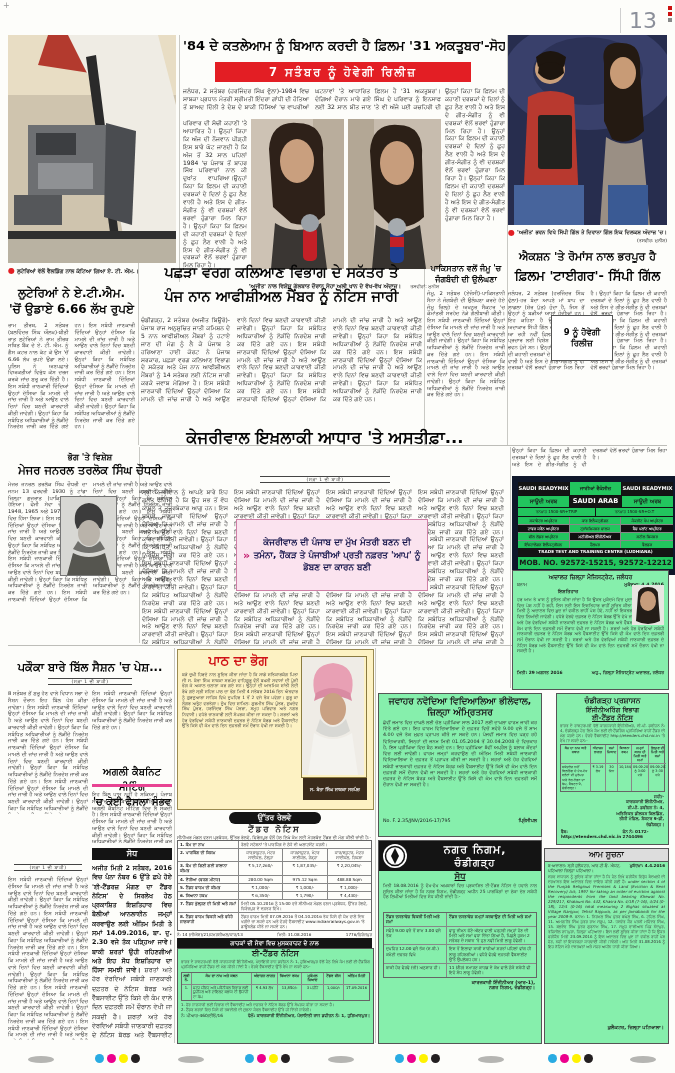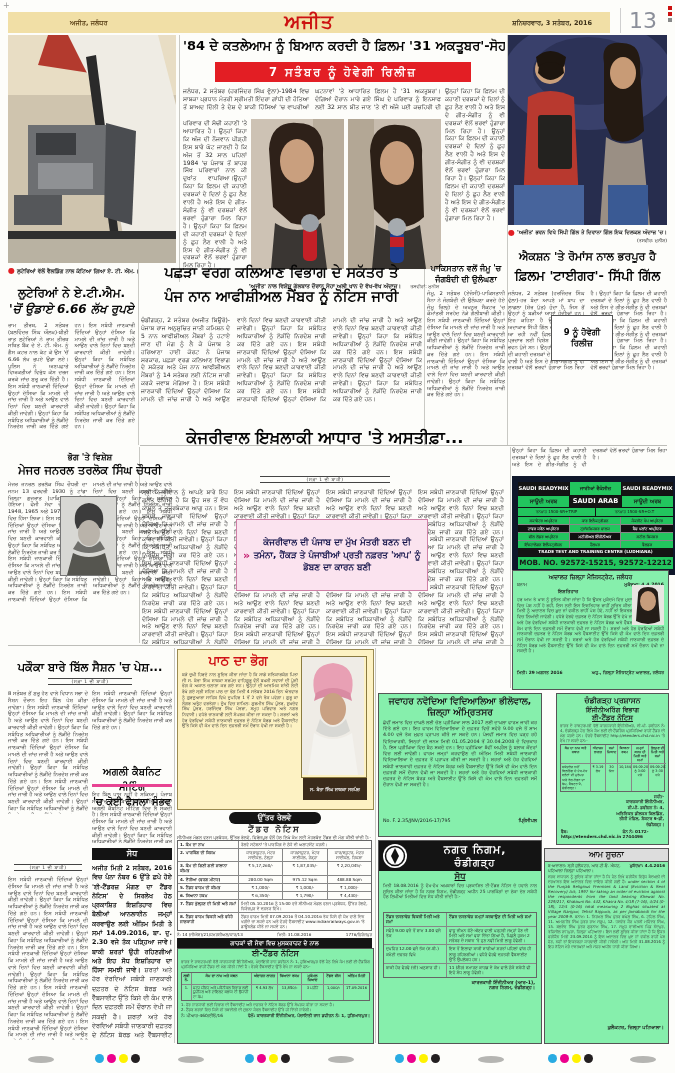--- a/index.html
+++ b/index.html
@@ -32,25 +32,20 @@
   .signright{text-align:right;font-weight:bold;}
   svg{display:block;}
 </style>
 </head>
 <body>
 
 <div class="page">
 
   <div class="abs" style="left:3px;top:1px;font-size:8px;color:#999;">+</div>
 
-  <div class="abs" style="left:8px;top:12px;width:602px;height:21px;background:#f1dfa6;">
-    <span class="abs" style="left:62px;top:7px;font-size:6.5px;font-weight:bold;color:#5a4016;">ਅਜੀਤ, ਜਲੰਧਰ</span>
-    <span class="abs" style="left:0;right:0;top:-2px;text-align:center;font-size:19px;font-weight:bold;color:#cc1111;letter-spacing:1px;">ਅਜੀਤ</span>
-    <span class="abs" style="right:18px;top:7px;font-size:6.5px;font-weight:bold;color:#3c3018;">ਸ਼ਨਿਚਰਵਾਰ, 3 ਸਤੰਬਰ, 2016</span>
-  </div>
   <span class="abs" style="left:620px;top:8px;font-size:22px;color:#8b8f9a;border-left:1px solid #cfcfcf;padding-left:8px;">13</span>
   <div class="abs" style="left:668px;top:6px;width:4px;height:26px;display:flex;flex-direction:column;gap:2px;">
     <span style="width:4px;height:4px;background:#cc1111;"></span>
       <span style="width:4px;height:4px;background:#cc1111;"></span>
       <span style="width:4px;height:4px;background:#888;"></span>
   </div>
 
   <div class="abs rule-v" style="left:179px;top:35px;height:247px;"></div>
   <div class="abs rule-v" style="left:507px;top:35px;height:410px;"></div>
   <div class="abs rule-v" style="left:138px;top:262px;height:183px;"></div>
@@ -77,21 +72,21 @@
       <polygon points="98,88 128,96 124,190 96,182" fill="#4a4c50"></polygon>
       <rect x="6" y="160" width="48" height="30" fill="#55575a"></rect>
       <rect x="0" y="196" width="168" height="8" fill="#2f2f2f"></rect>
       <rect x="0" y="204" width="168" height="24" fill="#b9b2a2"></rect>
     </svg>
   </div>
   <div class="abs cap" style="left:8px;top:266px;width:168px;">
     <span class="bullet">●</span><span>ਲੁਟੇਰਿਆਂ ਵੱਲੋਂ ਵੈਲਡਿੰਗ ਨਾਲ ਕੱਟਿਆ ਗਿਆ ਏ. ਟੀ. ਐਮ.।</span>
   </div>
   <div class="abs hl" style="left:8px;top:286px;width:127px;font-size:12px;">ਲੁਟੇਰਿਆਂ ਨੇ ਏ.ਟੀ.ਐਮ.</div>
-  <div class="abs hl" style="left:8px;top:302px;width:127px;font-size:12px;font-style:italic;">'ਚੋਂ ਉਡਾਏ 6.66 ਲੱਖ ਰੁਪਏ</div>
+  <div class="abs hl" style="left:8px;top:302px;width:127px;font-size:12px;">'ਚੋਂ ਉਡਾਏ 6.66 ਲੱਖ ਰੁਪਏ</div>
   <div class="abs body55 cols2" style="left:8px;top:322px;width:127px;height:122px;"><span>ਰਾਮ ਤੀਰਥ, 2 ਸਤੰਬਰ (ਬਲਵਿੰਦਰ ਸਿੰਘ ਔਲਖ)-ਬੀਤੀ ਰਾਤ ਲੁਟੇਰਿਆਂ ਨੇ ਰਾਮ ਤੀਰਥ ਸਥਿਤ ਬੈਂਕ ਦੇ ਏ. ਟੀ. ਐਮ. ਨੂੰ ਗੈਸ ਕਟਰ ਨਾਲ ਕੱਟ ਕੇ ਉਸ 'ਚੋਂ 6.66 ਲੱਖ ਰੁਪਏ ਉਡਾ ਲਏ। ਪੁਲਿਸ ਨੇ ਅਣਪਛਾਤੇ ਵਿਅਕਤੀਆਂ ਵਿਰੁੱਧ ਕੇਸ ਦਰਜ ਕਰਕੇ ਜਾਂਚ ਸ਼ੁਰੂ ਕਰ ਦਿੱਤੀ ਹੈ। </span><span>ਇਸ ਸਬੰਧੀ ਜਾਣਕਾਰੀ ਦਿੰਦਿਆਂ ਉਨ੍ਹਾਂ ਦੱਸਿਆ ਕਿ ਮਾਮਲੇ ਦੀ ਜਾਂਚ ਜਾਰੀ ਹੈ ਅਤੇ ਆਉਣ ਵਾਲੇ ਦਿਨਾਂ ਵਿਚ ਬਣਦੀ ਕਾਰਵਾਈ ਕੀਤੀ ਜਾਵੇਗੀ। ਉਨ੍ਹਾਂ ਕਿਹਾ ਕਿ ਸਬੰਧਿਤ ਅਧਿਕਾਰੀਆਂ ਨੂੰ ਲੋੜੀਂਦੇ ਨਿਰਦੇਸ਼ ਜਾਰੀ ਕਰ ਦਿੱਤੇ ਗਏ ਹਨ। ਇਸ ਸਬੰਧੀ ਜਾਣਕਾਰੀ ਦਿੰਦਿਆਂ ਉਨ੍ਹਾਂ ਦੱਸਿਆ ਕਿ ਮਾਮਲੇ ਦੀ ਜਾਂਚ ਜਾਰੀ ਹੈ ਅਤੇ ਆਉਣ ਵਾਲੇ ਦਿਨਾਂ ਵਿਚ ਬਣਦੀ ਕਾਰਵਾਈ ਕੀਤੀ ਜਾਵੇਗੀ। ਉਨ੍ਹਾਂ ਕਿਹਾ ਕਿ ਸਬੰਧਿਤ ਅਧਿਕਾਰੀਆਂ ਨੂੰ ਲੋੜੀਂਦੇ ਨਿਰਦੇਸ਼ ਜਾਰੀ ਕਰ ਦਿੱਤੇ ਗਏ ਹਨ। ਇਸ ਸਬੰਧੀ ਜਾਣਕਾਰੀ ਦਿੰਦਿਆਂ ਉਨ੍ਹਾਂ ਦੱਸਿਆ ਕਿ ਮਾਮਲੇ ਦੀ ਜਾਂਚ ਜਾਰੀ ਹੈ ਅਤੇ ਆਉਣ ਵਾਲੇ ਦਿਨਾਂ ਵਿਚ ਬਣਦੀ ਕਾਰਵਾਈ ਕੀਤੀ ਜਾਵੇਗੀ। ਉਨ੍ਹਾਂ ਕਿਹਾ ਕਿ ਸਬੰਧਿਤ ਅਧਿਕਾਰੀਆਂ ਨੂੰ ਲੋੜੀਂਦੇ ਨਿਰਦੇਸ਼ ਜਾਰੀ ਕਰ ਦਿੱਤੇ ਗਏ ਹਨ। </span></div>
 
   <div class="abs hl" style="left:183px;top:38px;width:322px;font-size:13px;">'84 ਦੇ ਕਤਲੇਆਮ ਨੂੰ ਬਿਆਨ ਕਰਦੀ ਹੈ ਫ਼ਿਲਮ '31 ਅਕਤੂਬਰ'-ਸੋਹਾ ਅਲੀ ਖਾਨ</div>
   <div class="abs" style="left:215px;top:62px;width:256px;height:20px;background:#e31e24;color:#fff;font-weight:bold;font-size:11.5px;text-align:center;line-height:20px;letter-spacing:2px;white-space:nowrap;overflow:hidden;">7 ਸਤੰਬਰ ਨੂੰ ਹੋਵੇਗੀ ਰਿਲੀਜ਼</div>
   <div class="abs body6 cols2" style="left:183px;top:87px;width:258px;height:30px;"><span>ਜਲੰਧਰ, 2 ਸਤੰਬਰ (ਹਰਜਿੰਦਰ ਸਿੰਘ ਵੁੱਲਾ)-1984 ਵਿਚ ਸਾਬਕਾ ਪ੍ਰਧਾਨ ਮੰਤਰੀ ਸ੍ਰੀਮਤੀ ਇੰਦਰਾ ਗਾਂਧੀ ਦੀ ਹੱਤਿਆ ਤੋਂ ਬਾਅਦ ਦਿੱਲੀ ਤੇ ਦੇਸ਼ ਦੇ ਬਾਕੀ ਹਿੱਸਿਆਂ 'ਚ ਵਾਪਰੀਆਂ ਘਟਨਾਵਾਂ 'ਤੇ ਆਧਾਰਿਤ ਫ਼ਿਲਮ ਹੈ '31 ਅਕਤੂਬਰ'। ਦੰਗਿਆਂ ਦੌਰਾਨ ਮਾਰੇ ਗਏ ਸਿੰਘ ਦੇ ਪਰਿਵਾਰ ਨੂੰ ਇਨਸਾਫ ਲਈ 32 ਸਾਲ ਬੀਤ ਜਾਣ 'ਤੇ ਵੀ ਅੱਜੇ ਪਈ ਕਚਹਿਰੀ ਦੀ ਸੱਚੀ ਕਹਾਣੀ ਨੂੰ ਬਿਆਨ ਕਰਦੀ ਹੈ ਫ਼ਿਲਮ '31 ਅਕਤੂਬਰ'।</span></div>
   <div class="abs body6" style="left:183px;top:119px;width:64px;height:152px;"><span>ਪਰਿਵਾਰ ਦੀ ਸੱਚੀ ਕਹਾਣੀ 'ਤੇ ਆਧਾਰਿਤ ਹੈ। ਉਨ੍ਹਾਂ ਕਿਹਾ ਕਿ ਅੱਜ ਦੀ ਨੌਜਵਾਨ ਪੀੜ੍ਹੀ ਇਸ ਬਾਰੇ ਘੱਟ ਜਾਣਦੀ ਹੈ ਕਿ ਅੱਜ ਤੋਂ 32 ਸਾਲ ਪਹਿਲਾਂ 1984 'ਚ ਪੰਜਾਬ ਤੋਂ ਬਾਹਰ ਸਿੱਖ ਪਰਿਵਾਰਾਂ ਨਾਲ ਕੀ ਦੁਖਾਂਤ ਵਾਪਰਿਆ।</span><span>ਉਨ੍ਹਾਂ ਕਿਹਾ ਕਿ ਫ਼ਿਲਮ ਦੀ ਕਹਾਣੀ ਦਰਸ਼ਕਾਂ ਦੇ ਦਿਲਾਂ ਨੂੰ ਛੂਹ ਲੈਣ ਵਾਲੀ ਹੈ ਅਤੇ ਇਸ ਦੇ ਗੀਤ-ਸੰਗੀਤ ਨੂੰ ਵੀ ਦਰਸ਼ਕਾਂ ਵੱਲੋਂ ਭਰਵਾਂ ਹੁੰਗਾਰਾ ਮਿਲ ਰਿਹਾ ਹੈ। ਉਨ੍ਹਾਂ ਕਿਹਾ ਕਿ ਫ਼ਿਲਮ ਦੀ ਕਹਾਣੀ ਦਰਸ਼ਕਾਂ ਦੇ ਦਿਲਾਂ ਨੂੰ ਛੂਹ ਲੈਣ ਵਾਲੀ ਹੈ ਅਤੇ ਇਸ ਦੇ ਗੀਤ-ਸੰਗੀਤ ਨੂੰ ਵੀ ਦਰਸ਼ਕਾਂ ਵੱਲੋਂ ਭਰਵਾਂ ਹੁੰਗਾਰਾ ਮਿਲ ਰਿਹਾ ਹੈ। </span></div>
   <div class="abs" style="left:251px;top:119px;width:93px;height:150px;">
     <svg width="93" height="150" viewBox="0 0 93 150">
       <rect width="93" height="150" fill="#cdc2b4"></rect>
       <rect x="62" y="0" width="31" height="150" fill="#b9ad9c"></rect>

